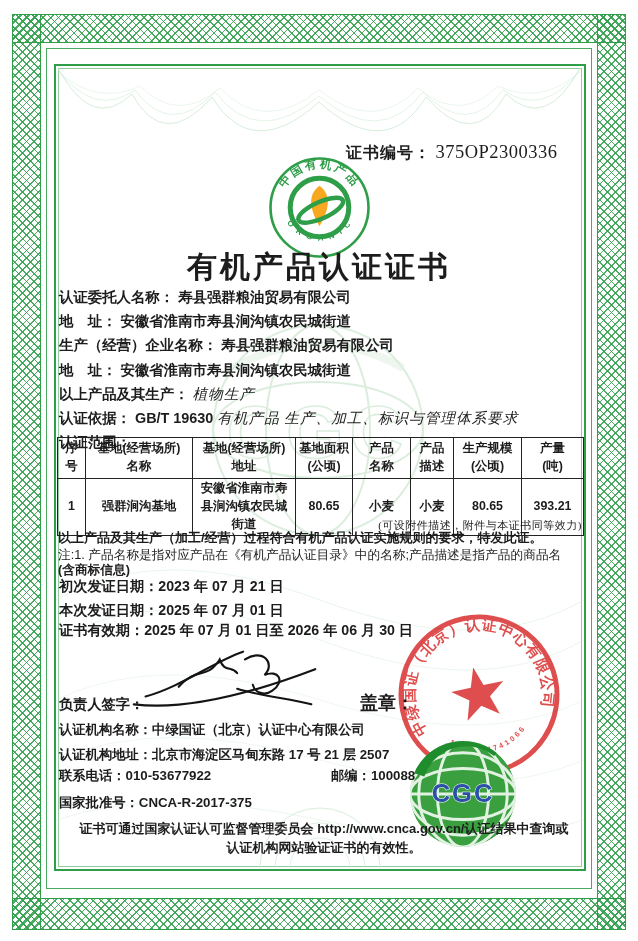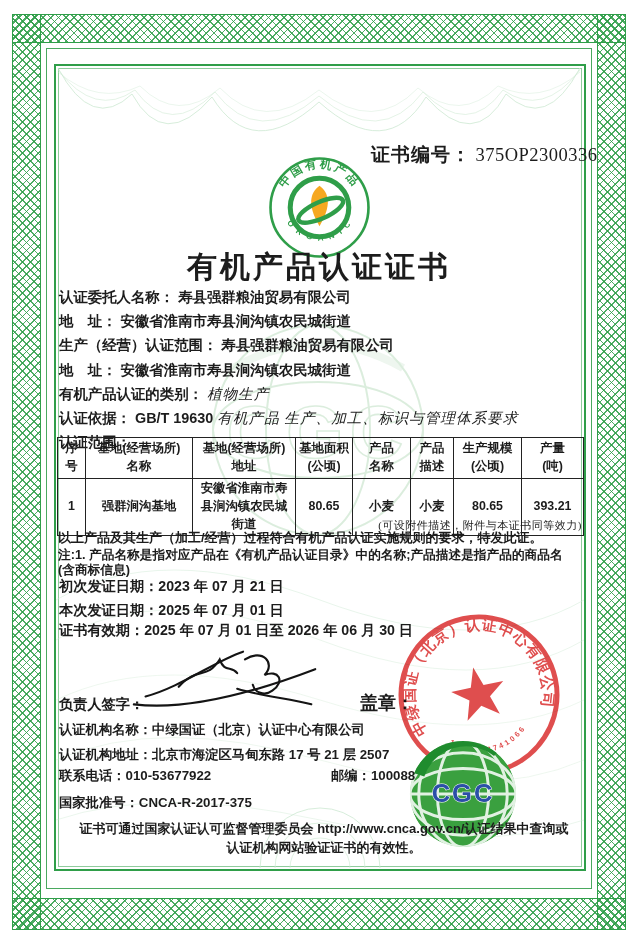--- a/index.html
+++ b/index.html
@@ -14,40 +14,40 @@
   .band-top   {left:12px;right:12px;top:14px;height:27px;border-top:1px solid #2f9e49;border-bottom:1px solid #2f9e49;}
   .band-bottom{left:12px;right:12px;bottom:11px;height:30px;border-top:1px solid #2f9e49;border-bottom:1px solid #2f9e49;}
   .band-left  {top:14px;bottom:11px;left:12px;width:27px;border-left:1px solid #2f9e49;border-right:1px solid #2f9e49;}
   .band-right {top:14px;bottom:11px;right:12px;width:27px;border-left:1px solid #2f9e49;border-right:1px solid #2f9e49;}
   .thinframe{position:absolute;left:46px;right:46px;top:48px;bottom:52px;border:1px solid #4aa95f;}
   .innerframe{position:absolute;left:54px;right:52px;top:64px;bottom:70px;border:2px solid #2f9e49;
               box-shadow:inset 0 0 0 2px #ffffff, inset 0 0 0 3px #8fcc9d;}
   .decor{position:absolute;left:0;top:0;pointer-events:none;}
   
   .certno{position:absolute;left:346px;top:142px;white-space:nowrap;}
-  .certno .lbl{font-size:19px;font-weight:700;letter-spacing:1px;margin-left:25px;}
+  .certno .lbl{font-size:16px;font-weight:700;letter-spacing:1px;}
   .certno .val{font-family:"Liberation Serif",serif;font-size:18.5px;letter-spacing:.5px;}
   .logo{position:absolute;left:269px;top:157px;}
   .title{position:absolute;left:0;right:0;top:243px;margin:4px;text-align:center;
          font-size:30px;font-weight:800;letter-spacing:3px;}
   .fields{position:absolute;left:59px;top:285px;width:526px;}
   .fline{height:24.2px;line-height:24.2px;font-size:14.4px;font-weight:700;white-space:nowrap;}
   .fline .lbl{margin-right:4px;}
   .kai{font-family:Liberation Serif, serif;font-style:italic;font-weight:400;font-size:14.6px;letter-spacing:1px;}
   .code{font-family:"Liberation Sans",sans-serif;font-weight:700;}
   
   .scope-table{position:absolute;left:57px;top:437px;border-collapse:collapse;table-layout:fixed;
                font-size:12.4px;font-weight:700;text-align:center;}
   .scope-table td{border:1.6px solid #222;padding:1px 2px;vertical-align:middle;line-height:1.45;background:transparent;}
   .scope-table .hdr td{height:38px;}
   .scope-table .row td{height:44px;}
   .caption{position:absolute;right:56px;top:518px;font-family:"Liberation Serif",serif;
            font-size:11px;letter-spacing:.5px;}
   .statement{position:absolute;left:58px;top:529px;font-size:13px;font-weight:700;white-space:nowrap;}
-  .note1{position:absolute;left:58px;top:547px;font-size:12.7px;font-weight:700;white-space:nowrap;}
+  .note1{position:absolute;left:58px;top:547px;font-size:12.7px;font-weight:400;white-space:nowrap;}
   .note2{position:absolute;left:58px;top:562px;font-size:12.7px;font-weight:600;}
   .dline{position:absolute;left:59px;font-size:14.2px;font-weight:700;white-space:nowrap;}
   .d1{top:577px;} .d2{top:601px;} .d3{top:621px;}
   .signlabel{position:absolute;left:59px;top:695px;font-size:14.2px;font-weight:700;}
   .seallabel{position:absolute;left:360px;top:691px;font-size:18px;font-weight:700;}
   .signature{position:absolute;left:128px;top:637px;}
   .seal{position:absolute;left:394px;top:610px;mix-blend-mode:multiply;opacity:.92;}
   .cgc{position:absolute;left:404px;top:735px;}
   .org{position:absolute;left:59px;top:721px;width:340px;}
   .oline{position:absolute;left:0;font-size:13.3px;font-weight:700;white-space:nowrap;}
@@ -117,27 +117,27 @@
   <h1 class="title">有机产品认证证书</h1>
 
   <div class="fields">
     <div class="fline">
       <span class="lbl">认证委托人名称：</span><span>寿县强群粮油贸易有限公司</span>
     </div>
     <div class="fline">
       <span class="lbl">地　址：</span><span>安徽省淮南市寿县涧沟镇农民城街道</span>
     </div>
     <div class="fline">
-      <span class="lbl">生产（经营）认证范围：</span><span>寿县强群粮油贸易有限公司</span>
+      <span class="lbl">生产（经营）企业名称：</span><span>寿县强群粮油贸易有限公司</span>
     </div>
     <div class="fline">
       <span class="lbl">地　址：</span><span>安徽省淮南市寿县涧沟镇农民城街道</span>
     </div>
     <div class="fline">
-      <span class="lbl">有机产品认证的类别：</span><span class="kai">植物生产</span>
+      <span class="lbl">以上产品及其生产：</span><span class="kai">植物生产</span>
     </div>
     <div class="fline">
       <span class="lbl">认证依据：</span><span class="code">GB/T 19630</span>&nbsp;<span class="kai">有机产品 生产、加工、标识与管理体系要求</span>
     </div>
     <div class="fline">
       <span class="lbl">认证范围：</span>
     </div>
   </div>
 
   <table class="scope-table">

